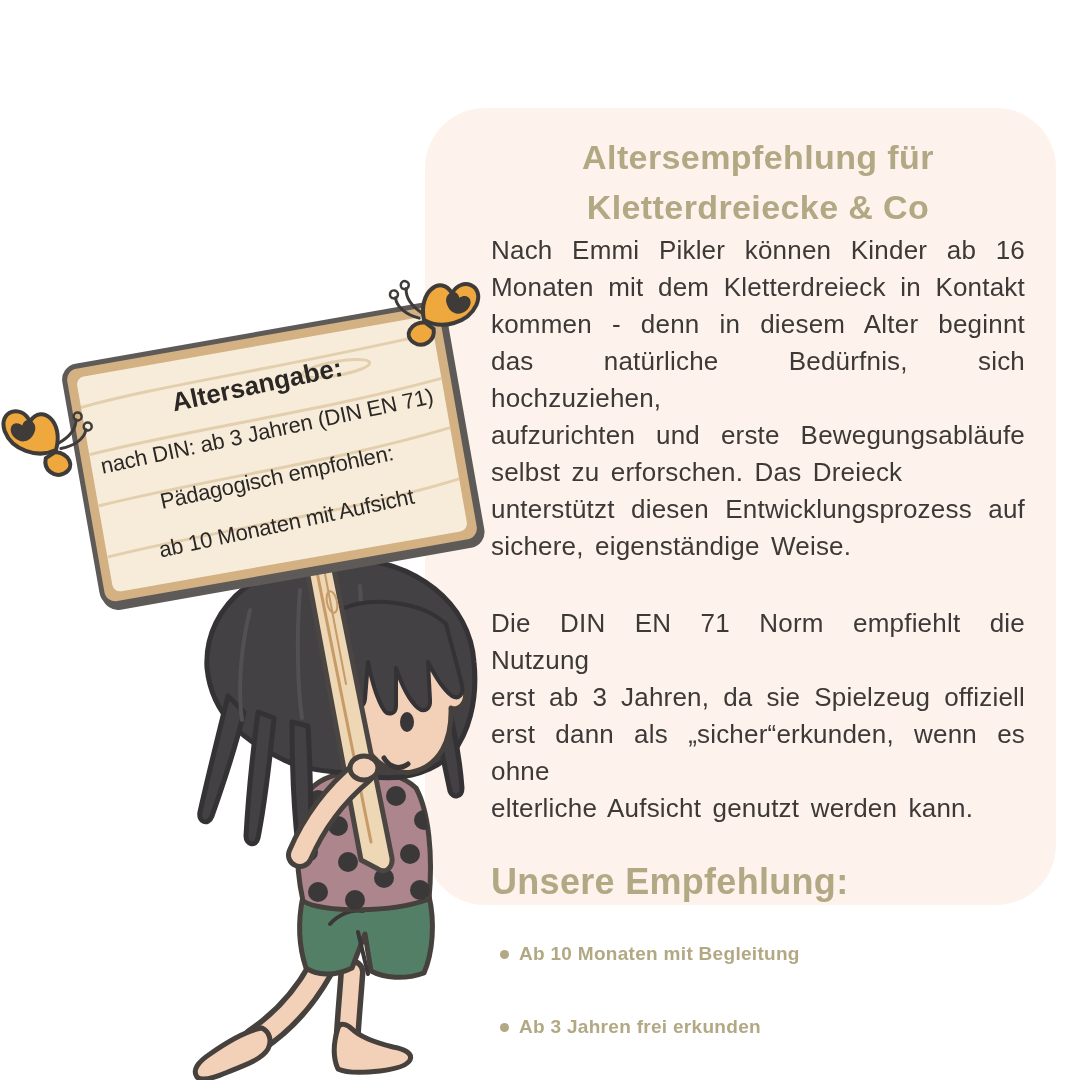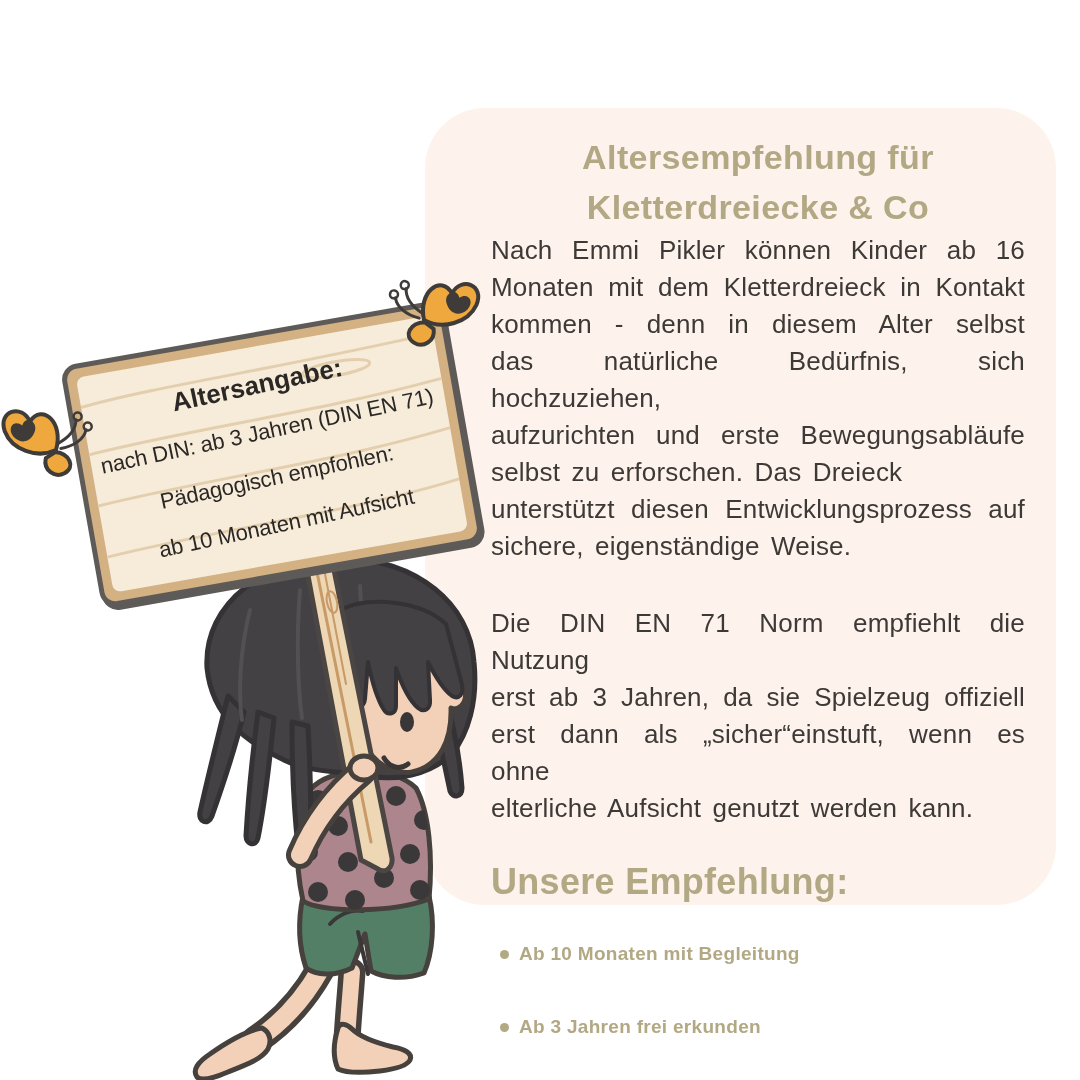--- a/index.html
+++ b/index.html
@@ -160,32 +160,32 @@
 
   <div class="panel-content">
     <div class="panel-title">
       <div>Altersempfehlung für</div>
       <div>Kletterdreiecke &amp; Co</div>
     </div>
 
     <div class="para p1">
       <div class="stretch">Nach Emmi Pikler können Kinder ab 16</div>
       <div class="stretch">Monaten mit dem Kletterdreieck in Kontakt</div>
-      <div class="stretch">kommen - denn in diesem Alter selbst</div>
+      <div class="stretch">kommen - denn in diesem Alter beginnt</div>
       <div class="stretch">das natürliche Bedürfnis, sich hochzuziehen,</div>
       <div class="stretch">aufzurichten und erste Bewegungsabläufe</div>
       <div class="natural">selbst zu erforschen. Das Dreieck</div>
       <div class="stretch">unterstützt diesen Entwicklungsprozess auf</div>
       <div class="natural">sichere, eigenständige Weise.</div>
     </div>
 
     <div class="para p2">
       <div class="stretch">Die DIN EN 71 Norm empfiehlt die Nutzung</div>
       <div class="stretch">erst ab 3 Jahren, da sie Spielzeug offiziell</div>
-      <div class="stretch">erst dann als „sicher“einstuft, wenn es ohne</div>
+      <div class="stretch">erst dann als „sicher“erkunden, wenn es ohne</div>
       <div class="natural">elterliche Aufsicht genutzt werden kann.</div>
     </div>
 
     <div class="rec">
       <div class="rec-heading">Unsere Empfehlung:</div>
       <div class="rec-items">
         <div class="rec-item">
           <span class="rec-dot"></span>
           <span>Ab 10 Monaten mit Begleitung</span>
         </div>

